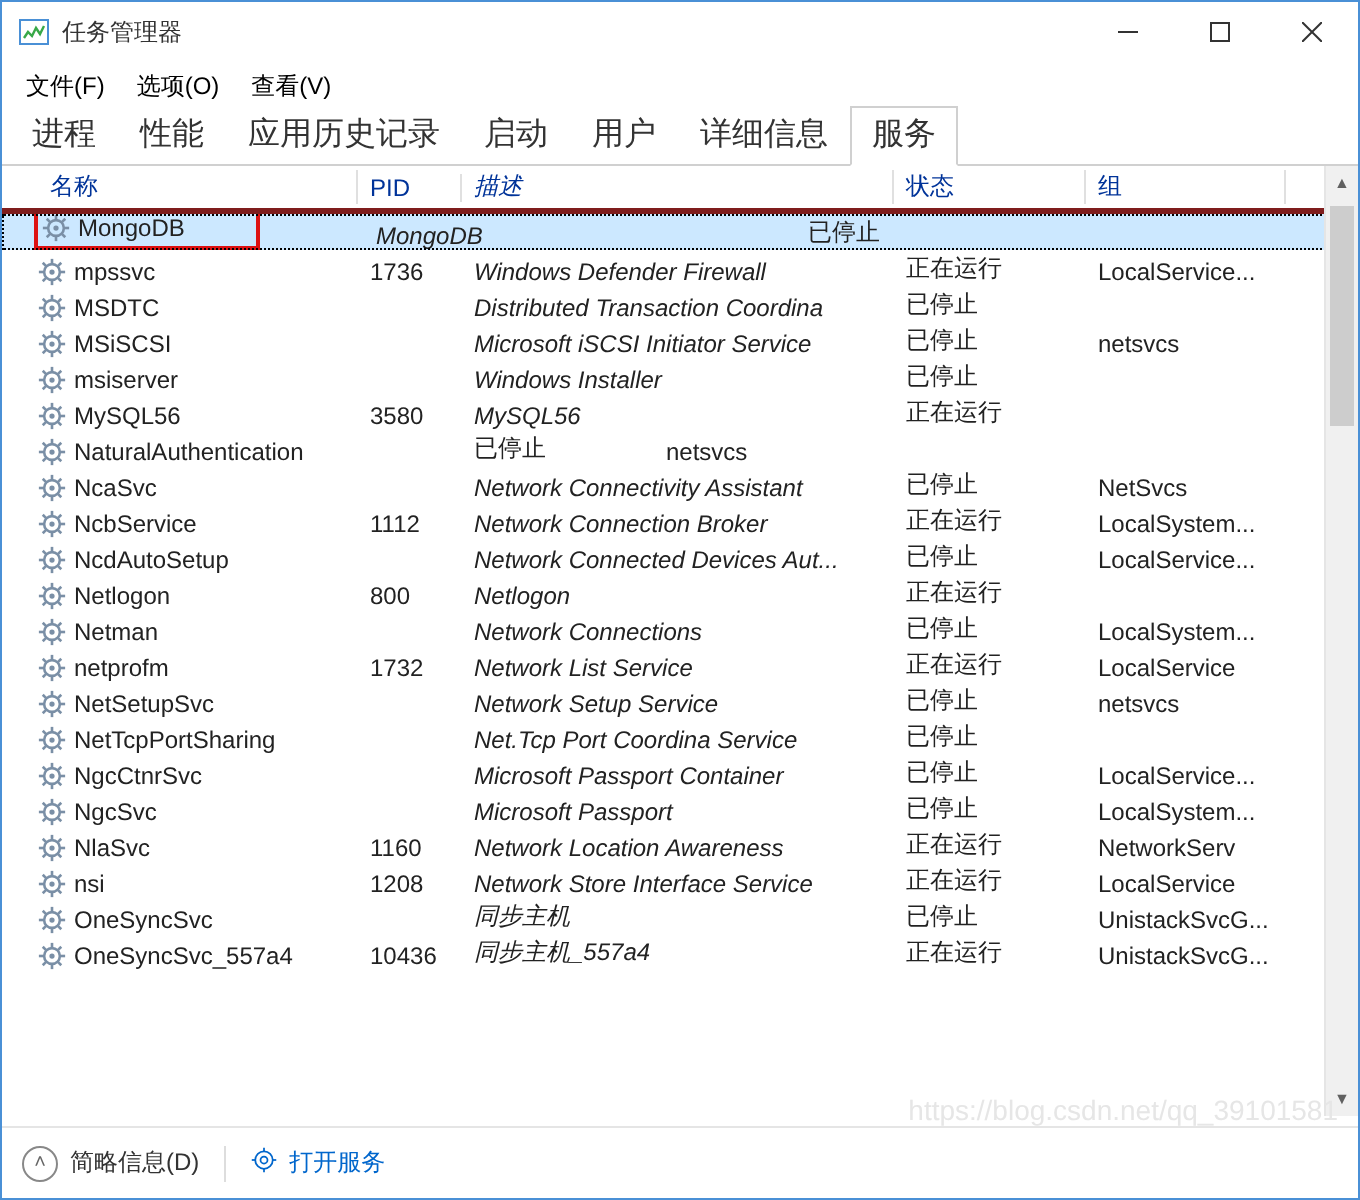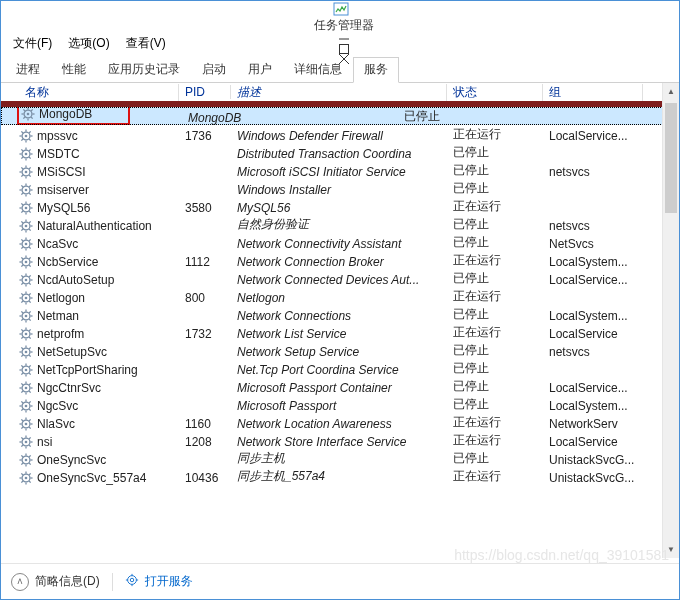--- a/index.html
+++ b/index.html
@@ -1,31 +1,31 @@
 <!DOCTYPE html>
 <html><head>
 <meta charset="utf-8">
 <style>
   * { box-sizing: border-box; margin: 0; padding: 0; font-family: "Microsoft YaHei", "Segoe UI", sans-serif; font-size: 12px; }
   body { background: #fff; width: 680px; height: 600px; overflow: hidden; border: 1px solid #4a90d6; position: relative; }
 
-  .titlebar { height: 30px; display: flex; align-items: center; padding: 0 0 0 8px; color: #333; flex-direction: column; }
+  .titlebar { height: 30px; display: flex; align-items: center; padding: 0 0 0 8px; color: #333; }
   .titlebar .icon { width: 16px; height: 16px; margin-right: 6px; display:inline-block; }
   .titlebar .title { flex: 1; font-size: 12px; }
   .winbtn { width: 46px; height: 30px; display:flex; align-items:center; justify-content:center; color:#333; }
 
   .menubar { height: 24px; display:flex; align-items:center; padding: 0 6px; gap: 4px; }
   .menubar span { padding: 2px 6px; font-size:12px; }
 
   .tabs { display:flex; align-items:flex-end; border-bottom:1px solid #d0d0d0; padding: 4px 4px 0 4px; height: 28px; }
-  .tab { padding: 3px 10px 4px; border:1px solid transparent; border-bottom:none; font-size:12px; color:#333; margin-right:0; }
+  .tab { padding: 3px 10px 4px; border:1px solid transparent; border-bottom:none; font-size:16px; color:#333; margin-right:0; }
   .tab.active { border:1px solid #d0d0d0; border-bottom:1px solid #fff; background:#fff; position:relative; top:1px; }
 
   .table-wrap { position:relative; height: 475px; border-top: none; }
-  .header-row { display:flex; height:24px; border-bottom:6px solid #7f1d1d; align-items:center; padding-left:18px; position:relative; }
+  .header-row { display:flex; height:24px; border-bottom:3px solid #7f1d1d; align-items:center; padding-left:18px; position:relative; }
   .header-row .col { color:#003399; font-size:12px; padding:4px 6px; border-right: none; position:relative; }
   .header-row .col::after { content:''; position:absolute; right:0; top:4px; bottom:4px; width:1px; background:#e0e0e0; }
 
   .c-name { width: 160px; }
   .c-pid  { width: 52px; text-align:left; }
   .c-desc { width: 216px; font-style: italic; }
   .c-stat { width: 96px; }
   .c-grp  { width: 100px; }
 
   .scrollbar { position:absolute; right:0; top:0; width:17px; bottom:0; background:#f0f0f0; border-left:1px solid #e5e5e5; }
@@ -268,21 +268,20 @@
                 <line x1="2.7" y1="2.7" x2="4.5" y2="4.5"></line>
                 <line x1="11.5" y1="11.5" x2="13.3" y2="13.3"></line>
                 <line x1="13.3" y1="2.7" x2="11.5" y2="4.5"></line>
                 <line x1="4.5" y1="11.5" x2="2.7" y2="13.3"></line>
               </g>
             </svg>
           </span>
           <span class="cell" style="padding-left:0">NaturalAuthentication</span>
         </div>
         <div class="cell c-pid"></div>
-        <div class="cell c-desc">自然身份验证</div>
         <div class="cell c-stat">已停止</div>
         <div class="cell c-grp">netsvcs</div>
       </div>
       <div class="row">
         <div class="name-wrap">
           <span class="gear">
             <svg width="14" height="14" viewBox="0 0 16 16">
               <circle cx="8" cy="8" r="4.5" fill="none" stroke="#7a8fa6" stroke-width="1.5"></circle>
               <circle cx="8" cy="8" r="1.5" fill="#7a8fa6"></circle>
               <g stroke="#7a8fa6" stroke-width="1.5">

